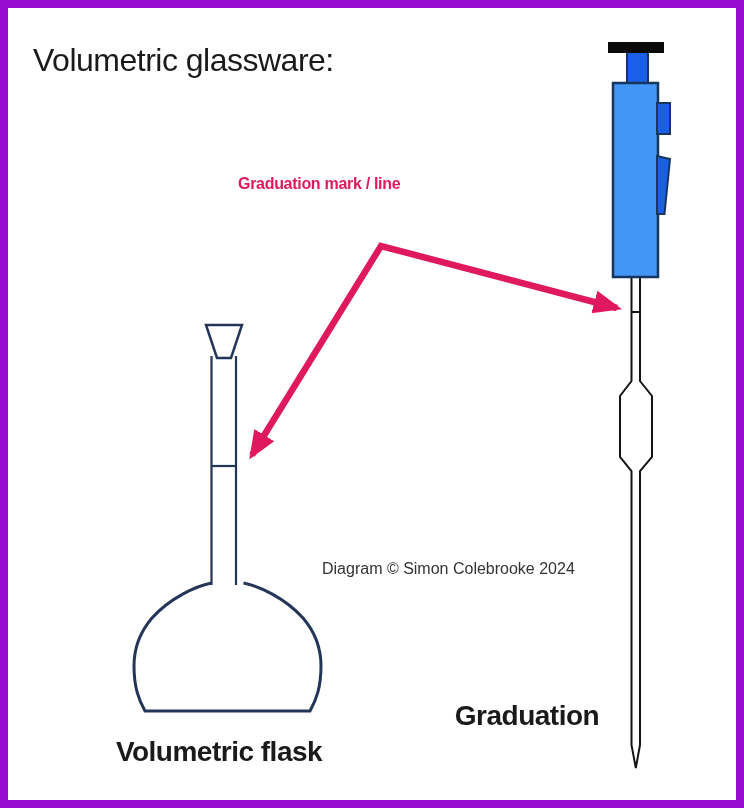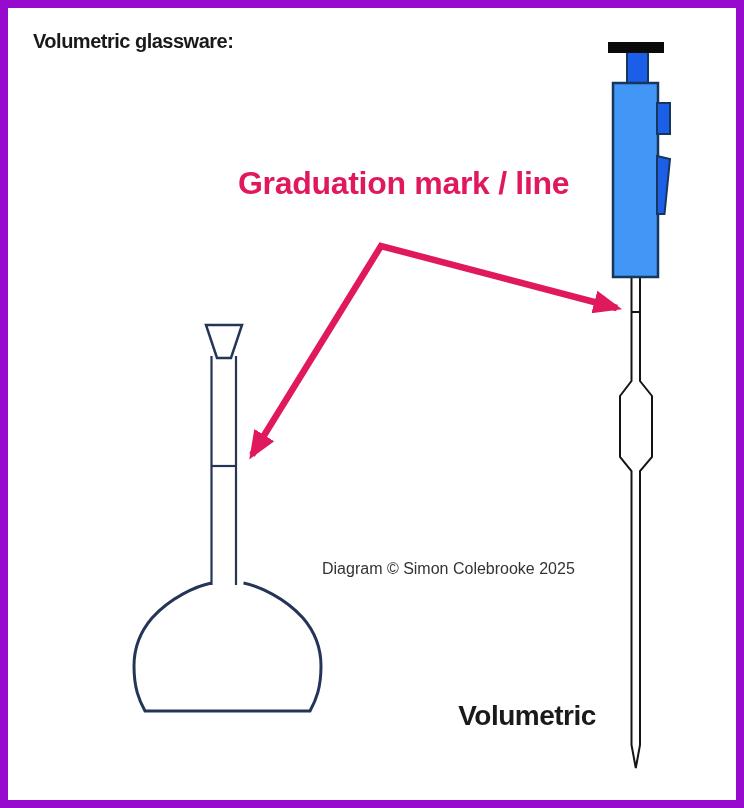--- a/index.html
+++ b/index.html
@@ -12,27 +12,27 @@
   }
   .frame{
     position:absolute;inset:0;
     border:8px solid var(--frame,#970BCF);
     pointer-events:none;
     z-index:10;
   }
   .art{position:absolute;left:0;top:0;z-index:1;}
   .txt{position:absolute;z-index:5;white-space:nowrap;}
   .title{
-    left:33px;top:30px;
-    font-size:20px;font-weight:bold;letter-spacing:-0.5px;
+    left:33px;top:42px;
+    font-size:32px;font-weight:normal;letter-spacing:-0.5px;
     color:var(--title-text,#1a1a1a);
   }
   .annotation{
     left:238px;top:168px;
-    font-size:32px;font-weight:bold;line-height:31px;
+    font-size:16px;font-weight:bold;line-height:31px;
     letter-spacing:-0.3px;
     color:var(--annotation-pink,#E0195F);
   }
   .credit{
     left:322px;top:560px;
     font-size:16px;font-weight:normal;
     color:var(--credit-text,#333333);
   }
   .flask-label{
     left:98px;top:736px;width:242px;text-align:center;
@@ -115,21 +115,22 @@
       <path class="arrowline" d="M252,455 L381,246 L617,308" marker-start="url(#ah-start)" marker-end="url(#ah-end)"></path>
     </g>
   </svg>
 
   <div class="txt title">Volumetric glassware:</div>
 
   <div class="txt annotation">
     <span>Graduation mark / line</span><br>
   </div>
 
-  <div class="txt credit">Diagram © Simon Colebrooke 2025</div>
+  <div class="txt credit">Diagram © Simon Colebrooke 2024</div>
 
+  <div class="txt flask-label">Volumetric flask</div>
 
   <div class="txt pipette-label">
-    <span>Volumetric</span><br>
+    <span>Graduation</span><br>
   </div>
 
   <div class="frame"></div>
 </div>
 
 </body></html>

